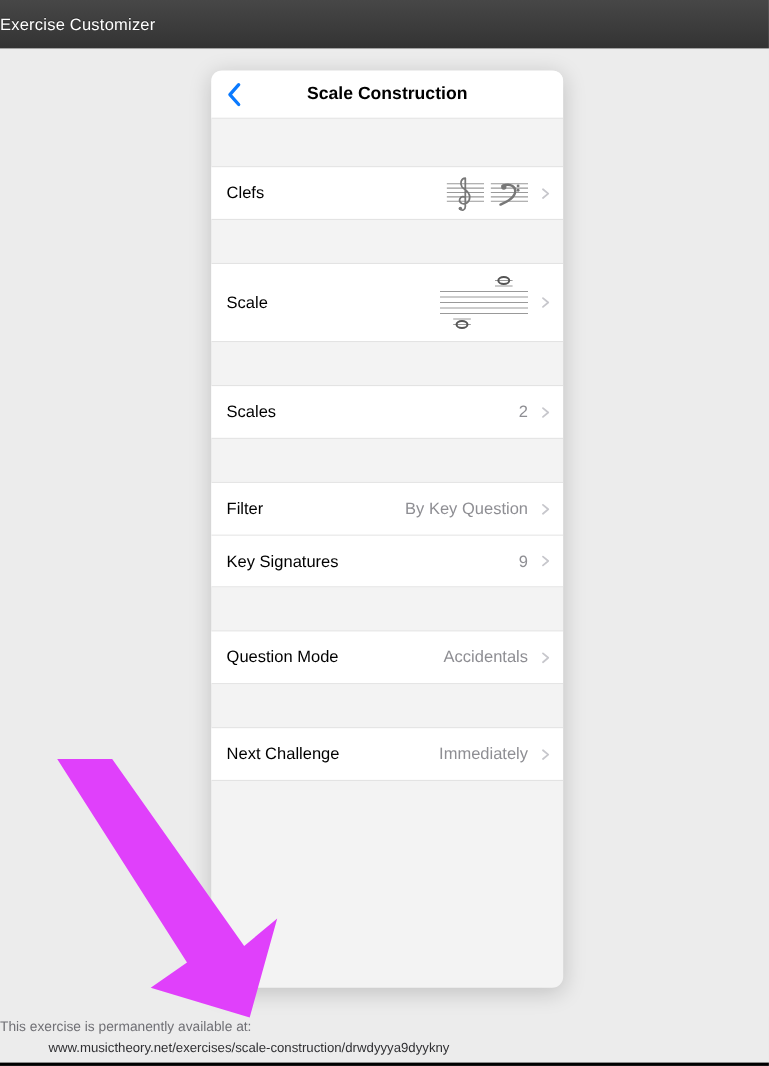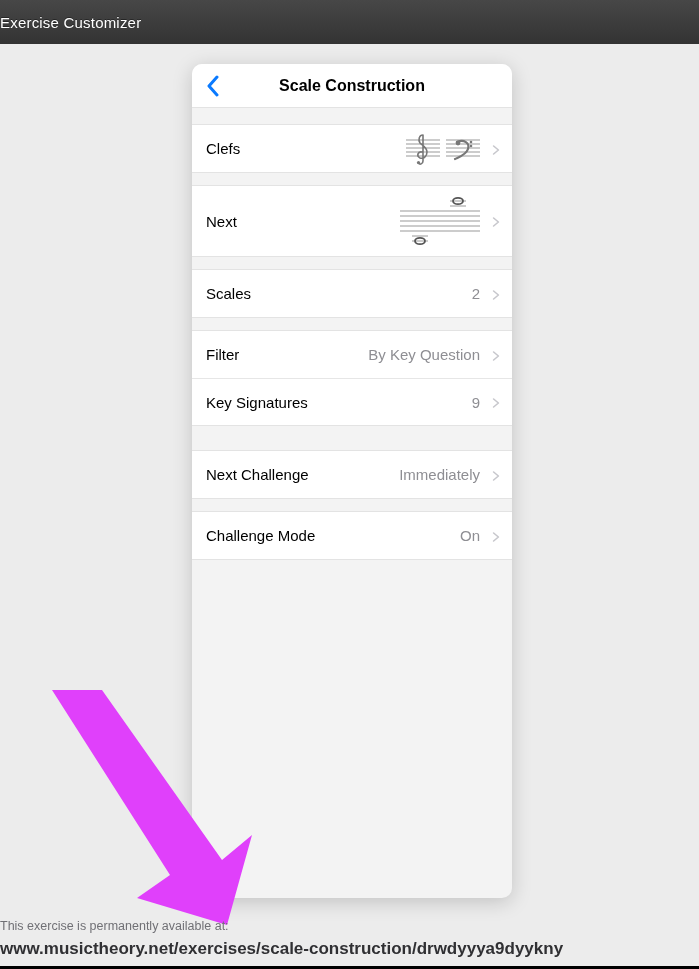--- a/index.html
+++ b/index.html
@@ -56,21 +56,21 @@
     flex: 1;
     text-align: center;
     font-size: 16px;
     font-weight: 600;
     color: #000;
   }
 
   .section-gap { height: 16px; }
   .section-gap.small { height: 12px; }
 
-  .group { background: #fff; border-top: 1px solid #e3e3e3; border-bottom: 1px solid #e3e3e3; }
+  .group { background: #fff; border-top: 1px solid #e3e3e3; border-bottom: 1px solid #e3e3e3; margin-top: 27px; }
   .row {
     min-height: 47px;
     padding: 0 14px;
     display: flex;
     align-items: center;
     justify-content: space-between;
     cursor: pointer;
     position: relative;
   }
   .row + .row { border-top: 1px solid #e6e6e6; gap: 42px; }
@@ -96,21 +96,21 @@
   .footer {
     position: absolute;
     bottom: 8px;
     left: 0;
     right: 0;
     text-align: left;
     color: #707075;
     font-size: 12.5px;
     line-height: 1.5;
   }
-  .footer .url { font-weight: 700; color: #303033; font-size: 17px; }
+  .footer .url { font-weight: 400; color: #303033; font-size: 12px; padding-left: 44px; }
 
   .arrow-annot {
     position: absolute;
     left: 32px;
     top: 680px;
     width: 230px;
     height: 250px;
     pointer-events: none;
   }
 
@@ -179,21 +179,21 @@
             <polyline points="2,2 8,7 2,12" fill="none" stroke="currentColor" stroke-width="2" stroke-linecap="round" stroke-linejoin="round"></polyline>
           </svg>
       </span>
     </div>
   </div>
 
   <div class="section-gap small"></div>
 
   <div class="group">
     <div class="row tall">
-      <span class="row-label">Next</span>
+      <span class="row-label">Scale</span>
       <span class="range-thumb">
         <svg viewBox="0 0 80 54" width="80" height="54">
           <g class="staff5">
             <line x1="0" y1="17" x2="80" y2="17"></line>
             <line x1="0" y1="22" x2="80" y2="22"></line>
             <line x1="0" y1="27" x2="80" y2="27"></line>
             <line x1="0" y1="32" x2="80" y2="32"></line>
             <line x1="0" y1="37" x2="80" y2="37"></line>
           </g>
 
@@ -246,48 +246,48 @@
       <span class="row-chevron">
         <svg viewBox="0 0 10 14" width="8" height="12">
             <polyline points="2,2 8,7 2,12" fill="none" stroke="currentColor" stroke-width="2" stroke-linecap="round" stroke-linejoin="round"></polyline>
           </svg>
       </span>
     </div>
   </div>
 
   <div class="section-gap small"></div>
 
+  <div class="group">
+    <div class="row">
+      <span class="row-label">Question Mode</span>
+      <span class="row-value">Accidentals</span>
+      <span class="row-chevron">
+        <svg viewBox="0 0 10 14" width="8" height="12">
+            <polyline points="2,2 8,7 2,12" fill="none" stroke="currentColor" stroke-width="2" stroke-linecap="round" stroke-linejoin="round"></polyline>
+          </svg>
+      </span>
+    </div>
+  </div>
 
   <div class="section-gap small"></div>
 
   <div class="group">
     <div class="row">
       <span class="row-label">Next Challenge</span>
       <span class="row-value">Immediately</span>
       <span class="row-chevron">
         <svg viewBox="0 0 10 14" width="8" height="12">
             <polyline points="2,2 8,7 2,12" fill="none" stroke="currentColor" stroke-width="2" stroke-linecap="round" stroke-linejoin="round"></polyline>
           </svg>
       </span>
     </div>
   </div>
 
   <div class="section-gap small"></div>
 
-  <div class="group">
-    <div class="row">
-      <span class="row-label">Challenge Mode</span>
-      <span class="row-value">On</span>
-      <span class="row-chevron">
-        <svg viewBox="0 0 10 14" width="8" height="12">
-            <polyline points="2,2 8,7 2,12" fill="none" stroke="currentColor" stroke-width="2" stroke-linecap="round" stroke-linejoin="round"></polyline>
-          </svg>
-      </span>
-    </div>
-  </div>
 
 </div>
 
 <svg class="arrow-annot" viewBox="0 0 230 250">
   <polygon points="20,10 70,10 190,180 220,155 195,245 105,218 138,195" fill="#E040FB"></polygon>
 </svg>
 
 <div class="footer">
   <div>This exercise is permanently available at:</div>
   <div class="url">www.musictheory.net/exercises/scale-construction/drwdyyya9dyykny</div>

